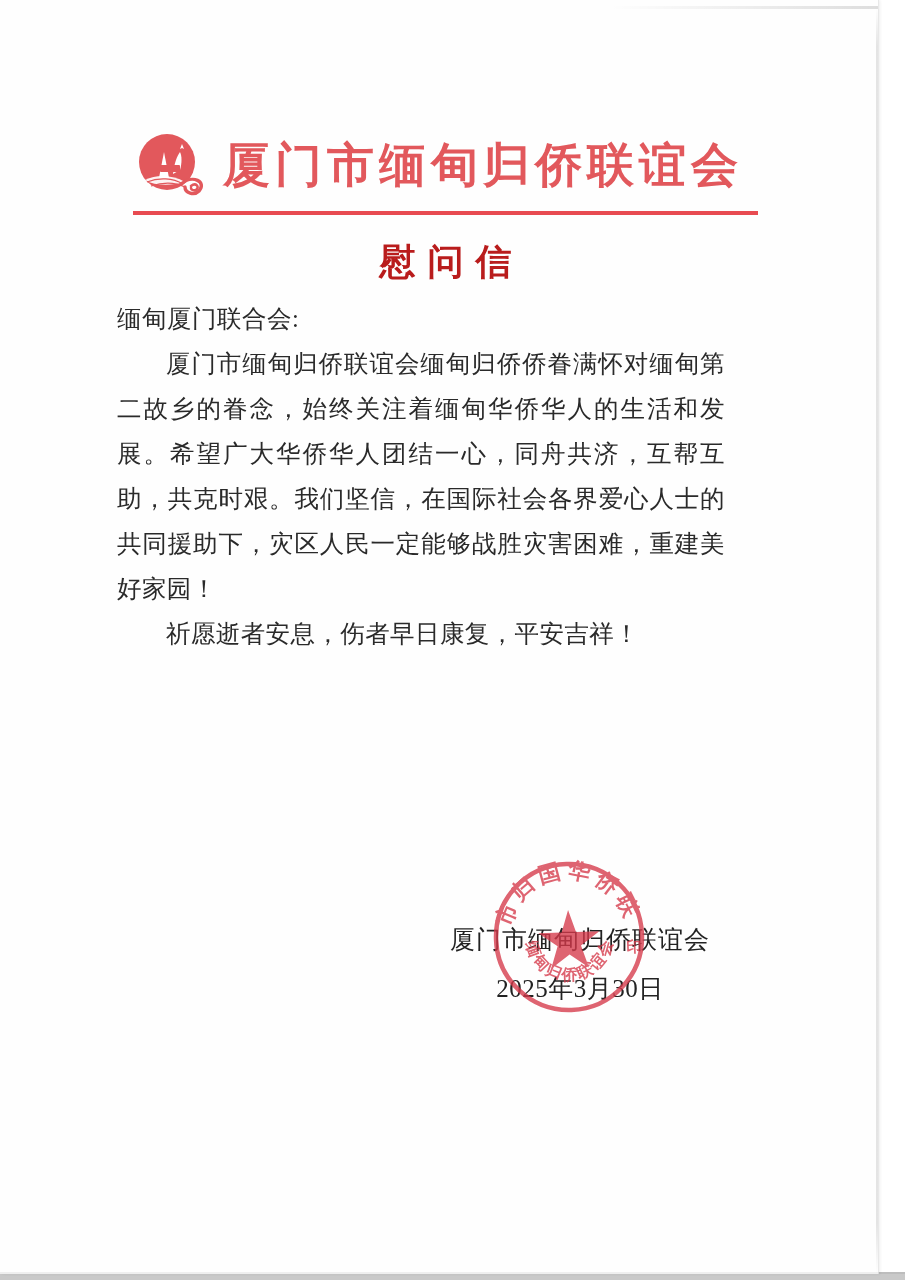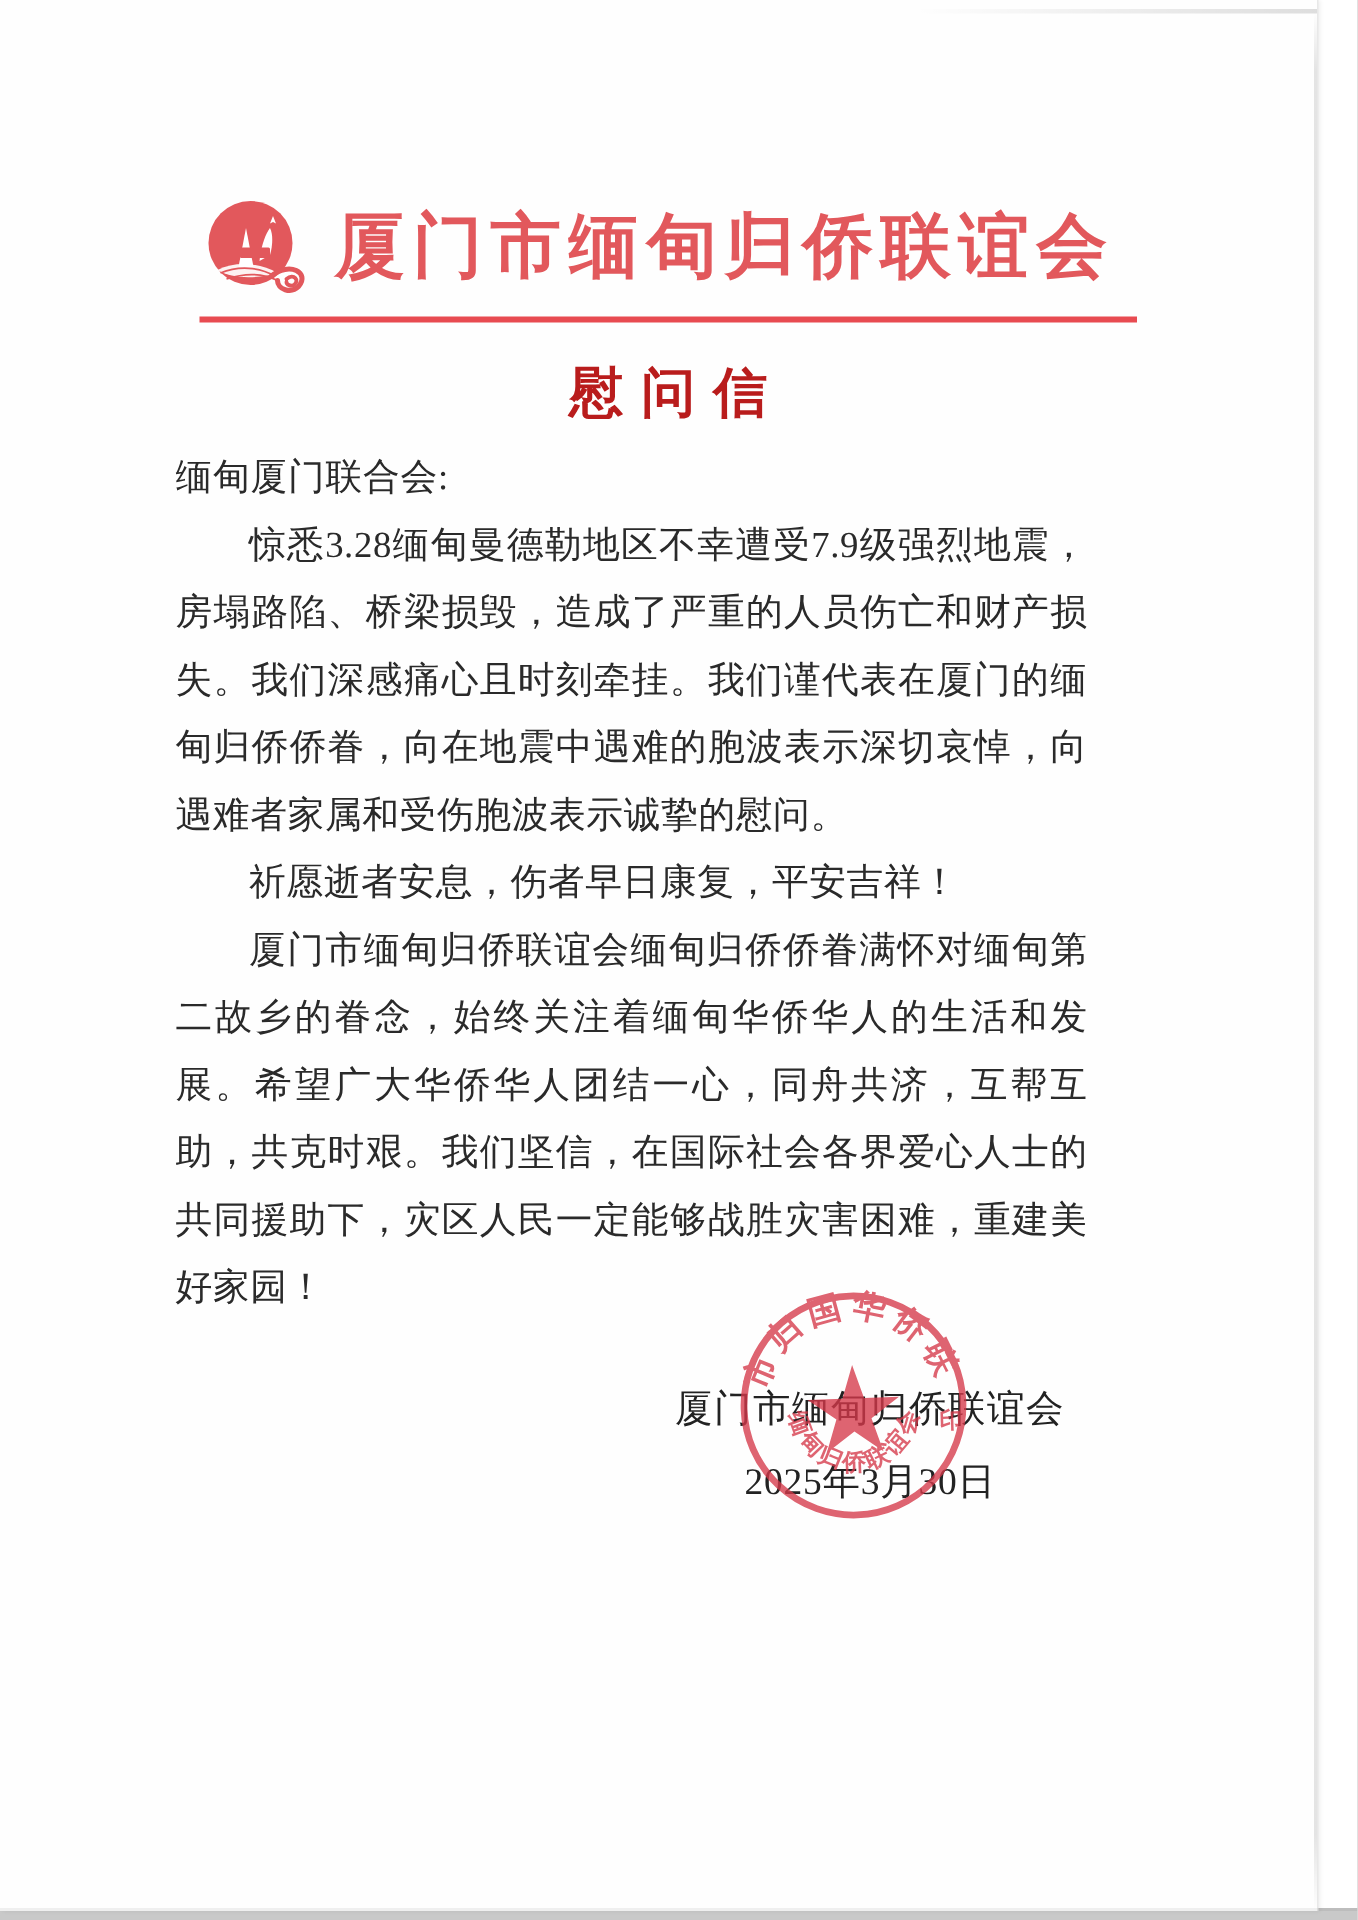--- a/index.html
+++ b/index.html
@@ -192,23 +192,22 @@
       </svg>
     </div>
     <div class="org-title">厦门市缅甸归侨联谊会</div>
   </div>
   <div class="header-rule"></div>
 
   <div class="doc-title">慰问信</div>
 
   <div class="letter-body">
     <div class="salutation">缅甸厦门联合会:</div>
-    <p class="para">惊悉3.28缅甸曼德勒地区不幸遭受7.9级强烈地震，房塌路陷、桥梁损毁，造成了严重的人员伤亡和财产损失。我们深感痛心且时刻牵挂。我们谨代表在厦门的缅甸归侨侨眷，向在地震中遇难的胞波表示深切哀悼，向遇难者家属和受伤胞波表示诚挚的慰问。</p>
+    <p class="para">厦门市缅甸归侨联谊会缅甸归侨侨眷满怀对缅甸第二故乡的眷念，始终关注着缅甸华侨华人的生活和发展。希望广大华侨华人团结一心，同舟共济，互帮互助，共克时艰。我们坚信，在国际社会各界爱心人士的共同援助下，灾区人民一定能够战胜灾害困难，重建美好家园！</p>
     <p class="para">祈愿逝者安息，伤者早日康复，平安吉祥！</p>
-    <p class="para">厦门市缅甸归侨联谊会缅甸归侨侨眷满怀对缅甸第二故乡的眷念，始终关注着缅甸华侨华人的生活和发展。希望广大华侨华人团结一心，同舟共济，互帮互助，共克时艰。我们坚信，在国际社会各界爱心人士的共同援助下，灾区人民一定能够战胜灾害困难，重建美好家园！</p>
   </div>
 
   <div class="sign-block">
     <div class="sign-org">厦门市缅甸归侨联谊会</div>
     <div class="sign-date">2025年3月30日</div>
   </div>
 
   <div class="seal">
     <svg width="158" height="158" viewBox="0 0 158 158" aria-hidden="true">
       <defs>

